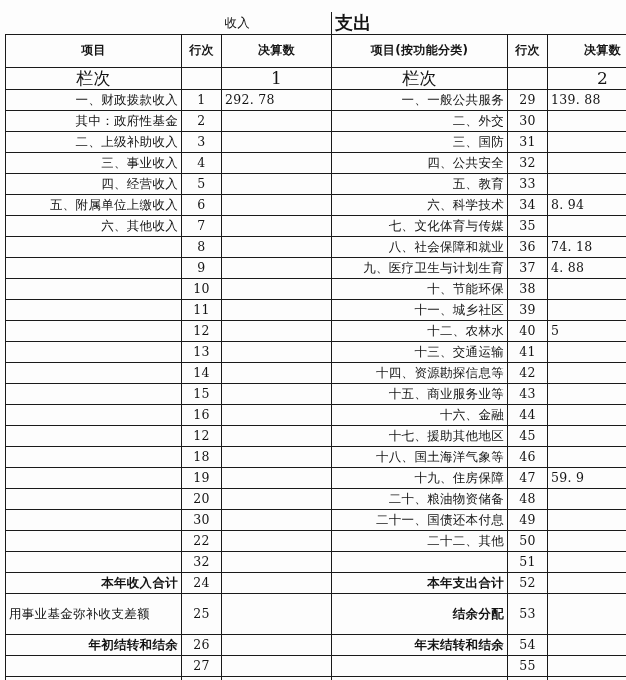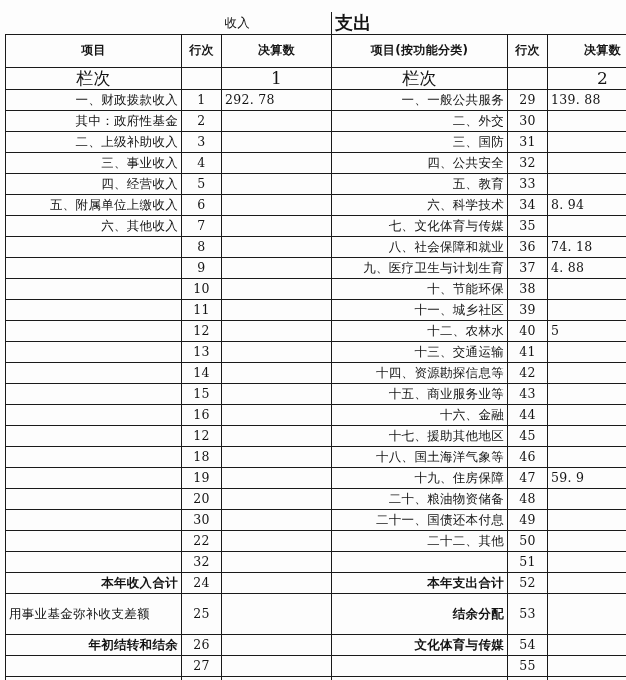--- a/index.html
+++ b/index.html
@@ -339,21 +339,21 @@
           <td class="rowno">25</td>
           <td class="amt"></td>
           <td class="proj ctr">结余分配</td>
           <td class="rowno">53</td>
           <td class="amt"></td>
         </tr>
         <tr>
           <td class="proj ctr">年初结转和结余</td>
           <td class="rowno">26</td>
           <td class="amt"></td>
-          <td class="proj ctr">文化体育与传媒</td>
+          <td class="proj ctr">年末结转和结余</td>
           <td class="rowno">54</td>
           <td class="amt"></td>
         </tr>
         <tr>
           <td class="proj ctr"></td>
           <td class="rowno">27</td>
           <td class="amt"></td>
           <td class="proj ctr"></td>
           <td class="rowno">55</td>
           <td class="amt"></td>

